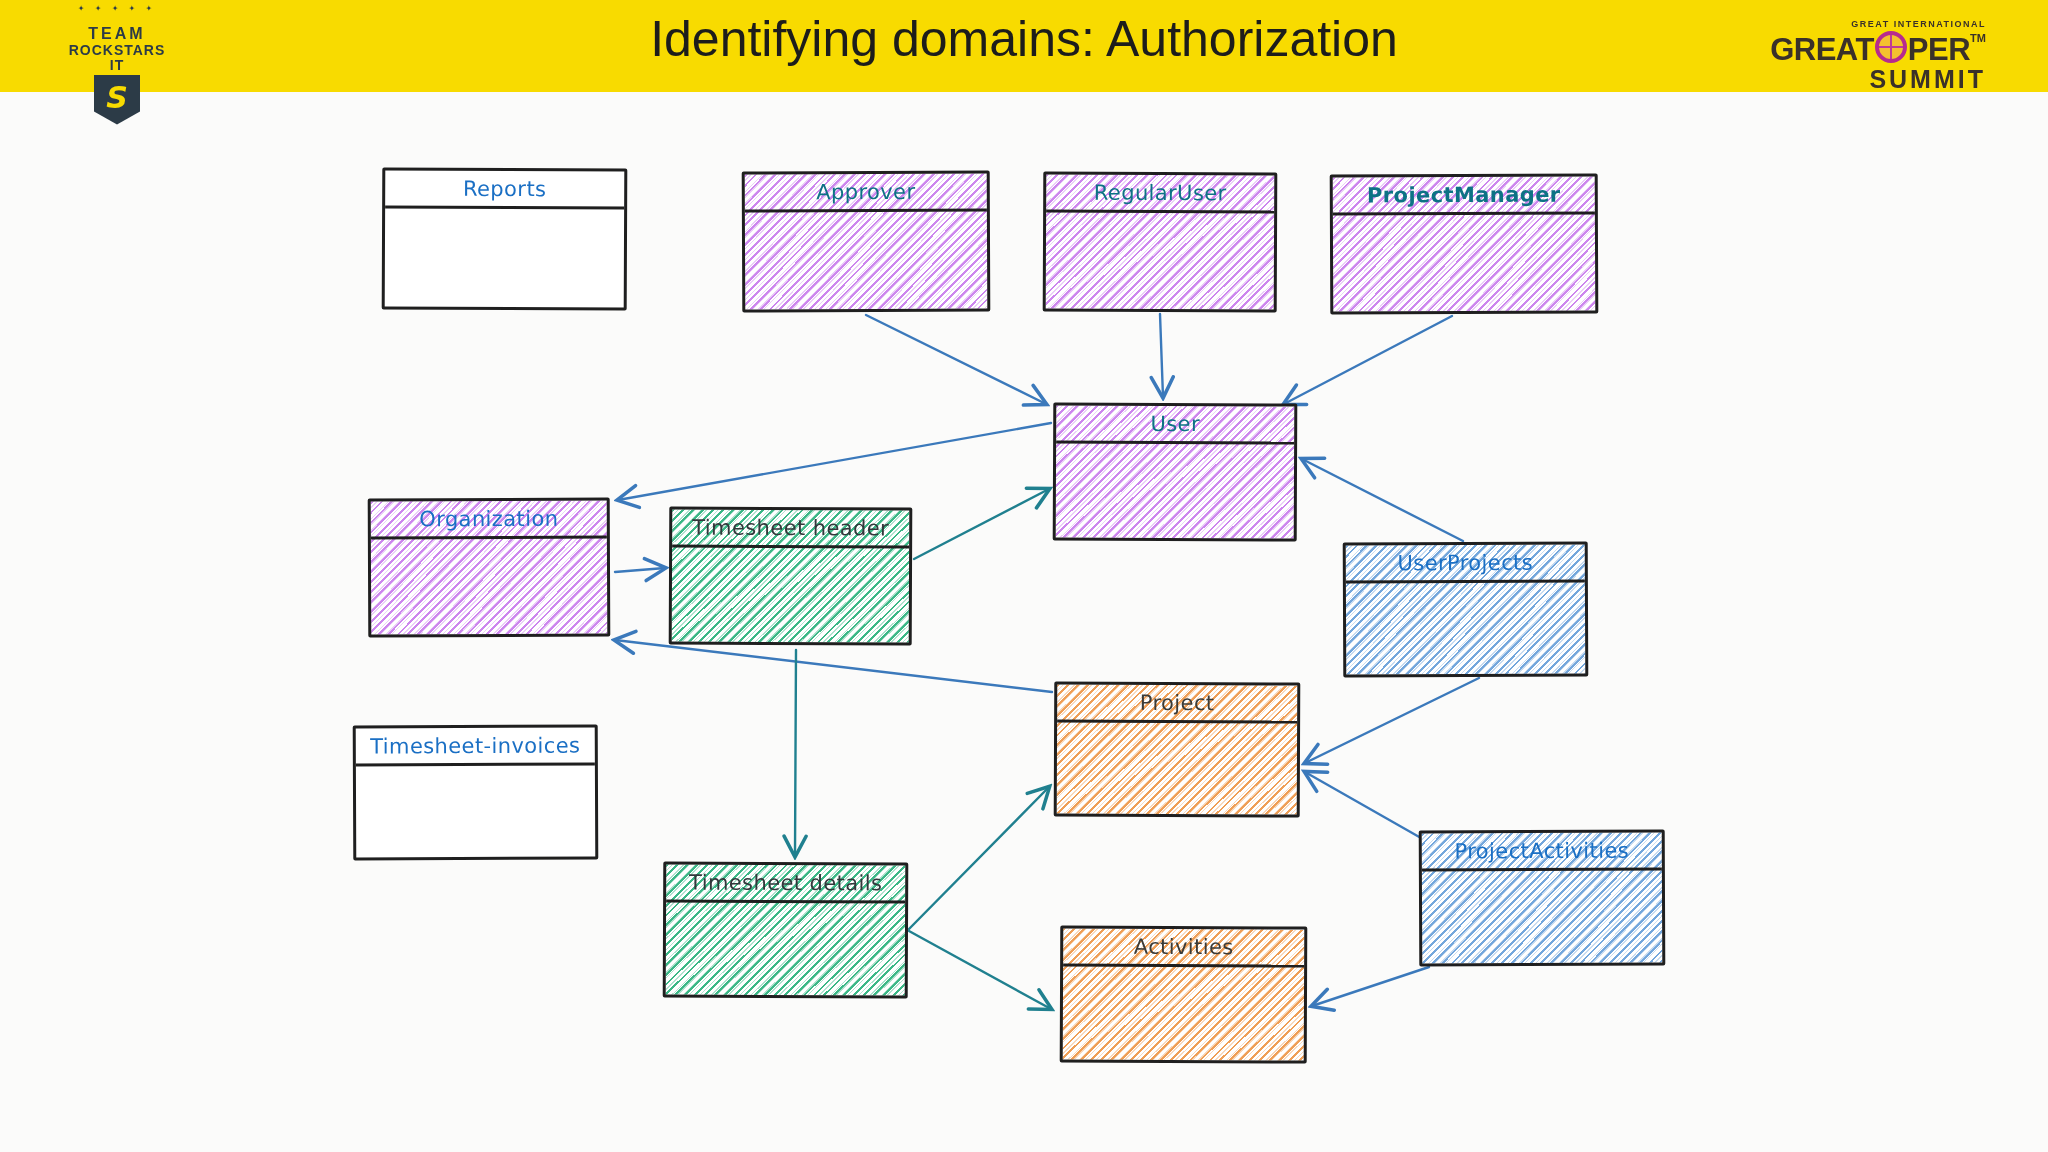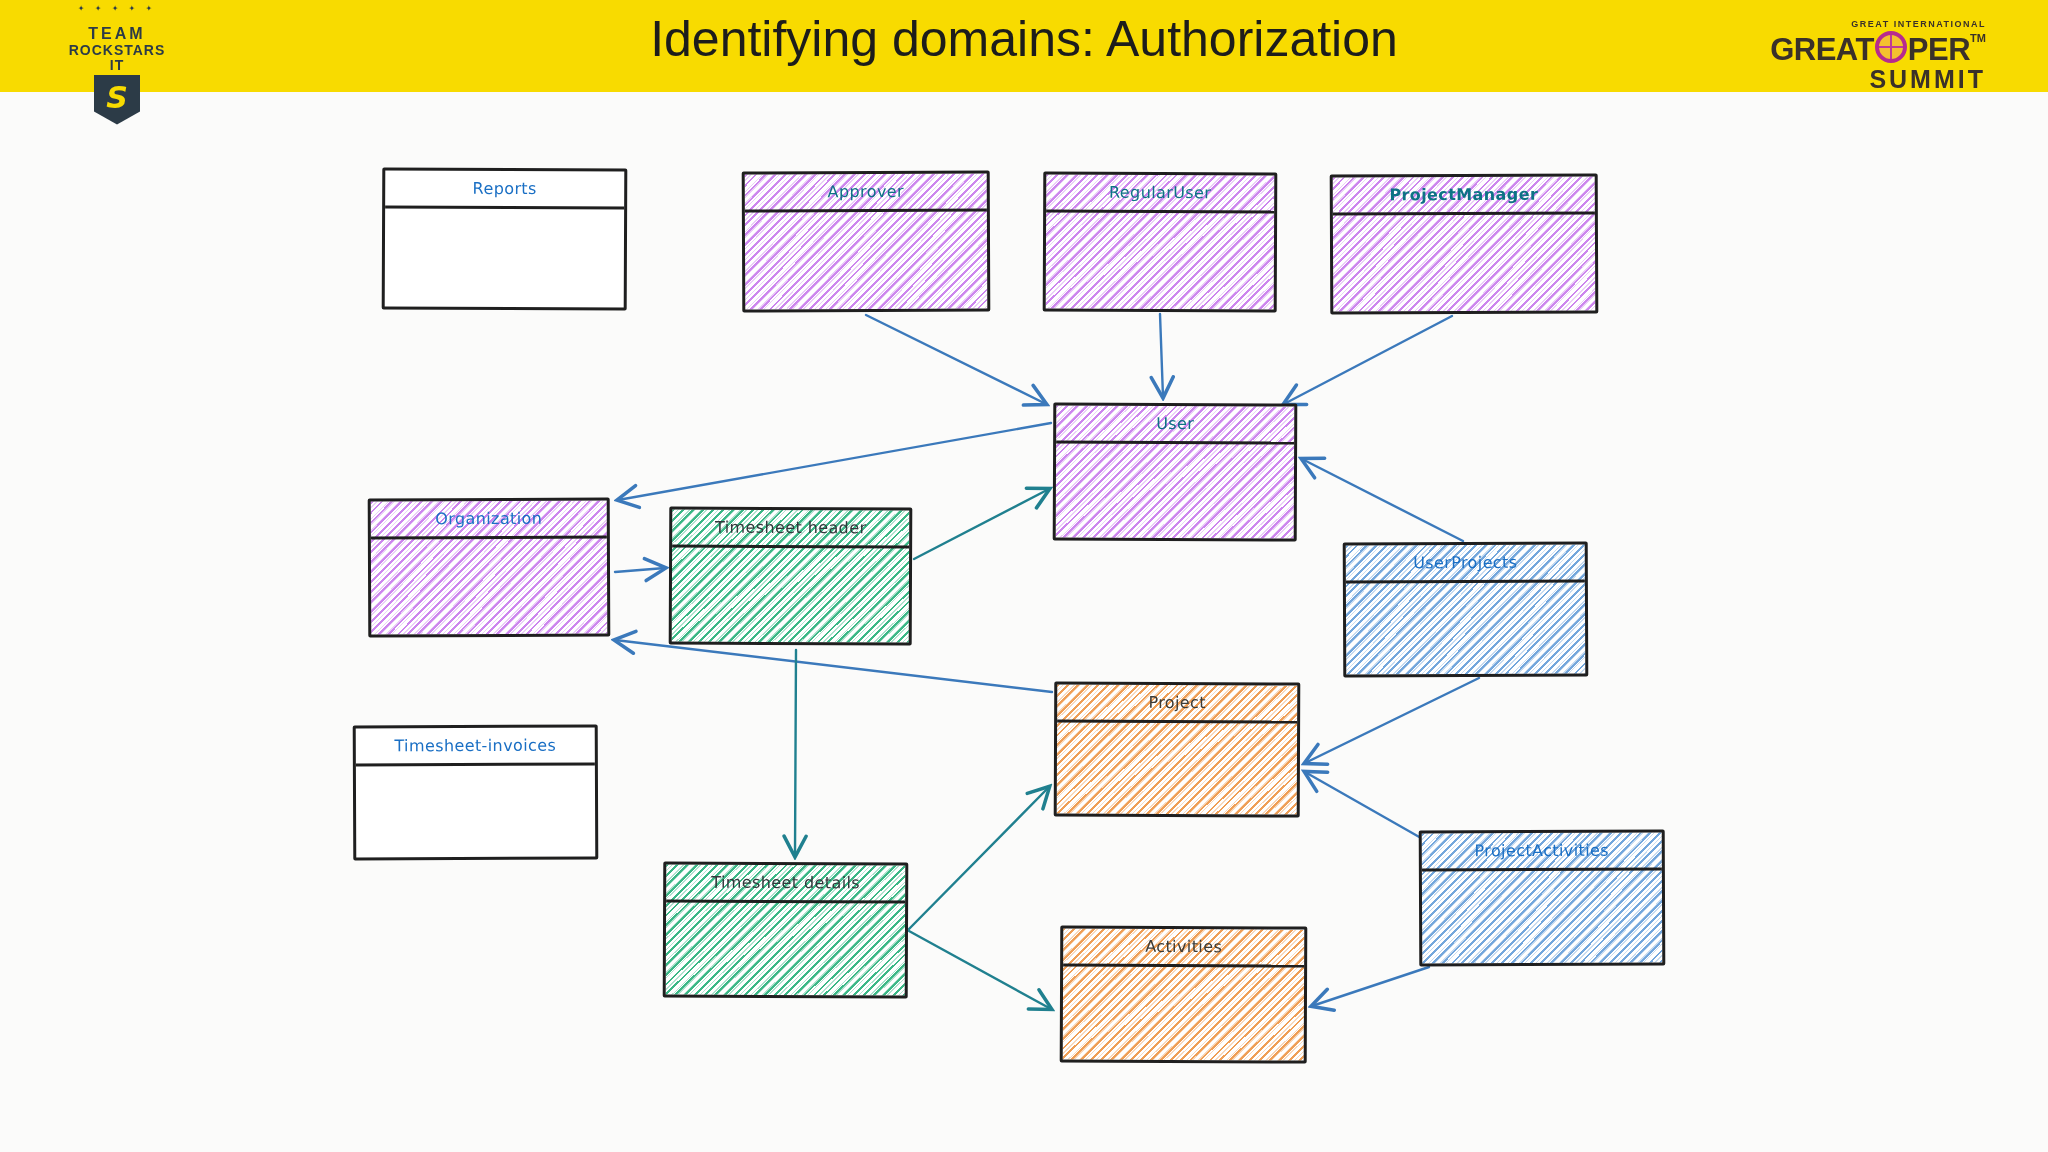--- a/index.html
+++ b/index.html
@@ -59,21 +59,21 @@
     position:absolute;box-sizing:border-box;
     border:3px solid #1f1f1f;border-radius:2px;background-color:#ffffff;
   }
   .entity:nth-of-type(odd){transform:rotate(.25deg);}
   .entity:nth-of-type(even){transform:rotate(-.25deg);}
   .e-head{
     height:35px;border-bottom:3px solid #1f1f1f;
     display:flex;align-items:center;justify-content:center;
   }
   .e-label{
-    font-family:"DejaVu Sans",sans-serif;font-size:16px;letter-spacing:.4px;
+    font-family:"DejaVu Sans",sans-serif;font-size:21px;letter-spacing:.4px;
     white-space:nowrap;
   }
 </style>
 </head>
 <body>
 
 <div class="canvas" id="canvas" style="background: rgb(251, 251, 250);">
   <svg id="arrow-layer" viewBox="0 0 2048 1152" xmlns="http://www.w3.org/2000/svg">
     <defs>
       <marker id="ah-blue" viewBox="0 0 12 12" refX="10" refY="6" markerWidth="11" markerHeight="11" orient="auto">

